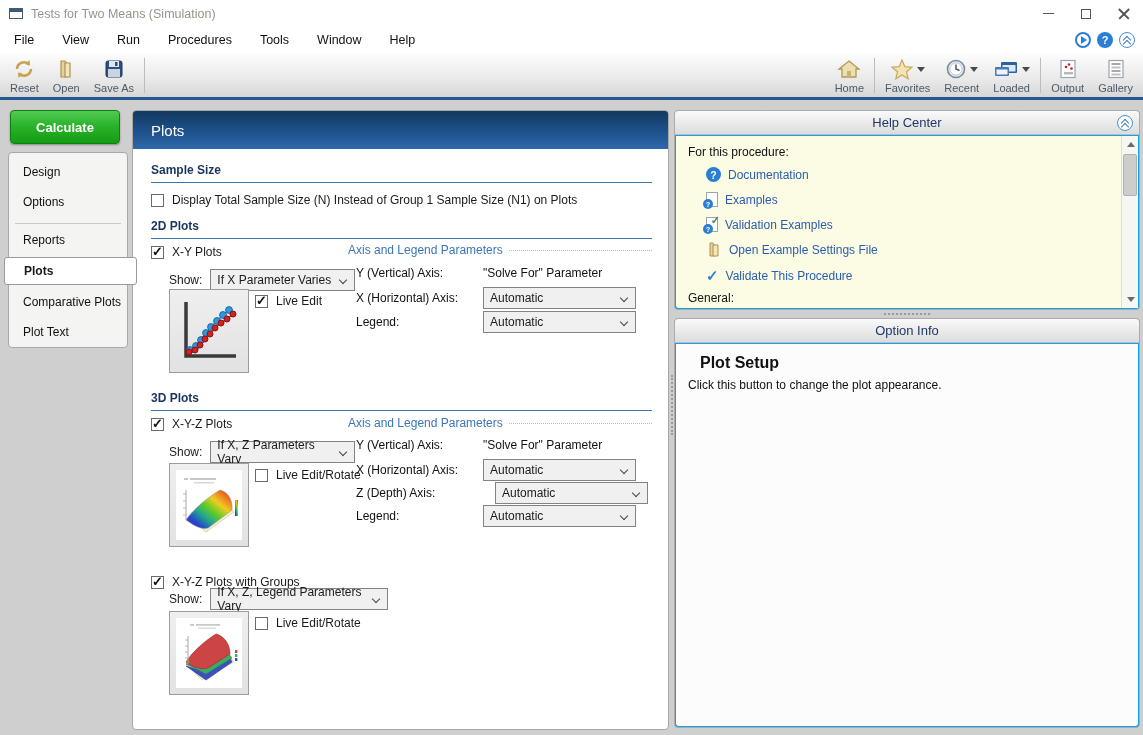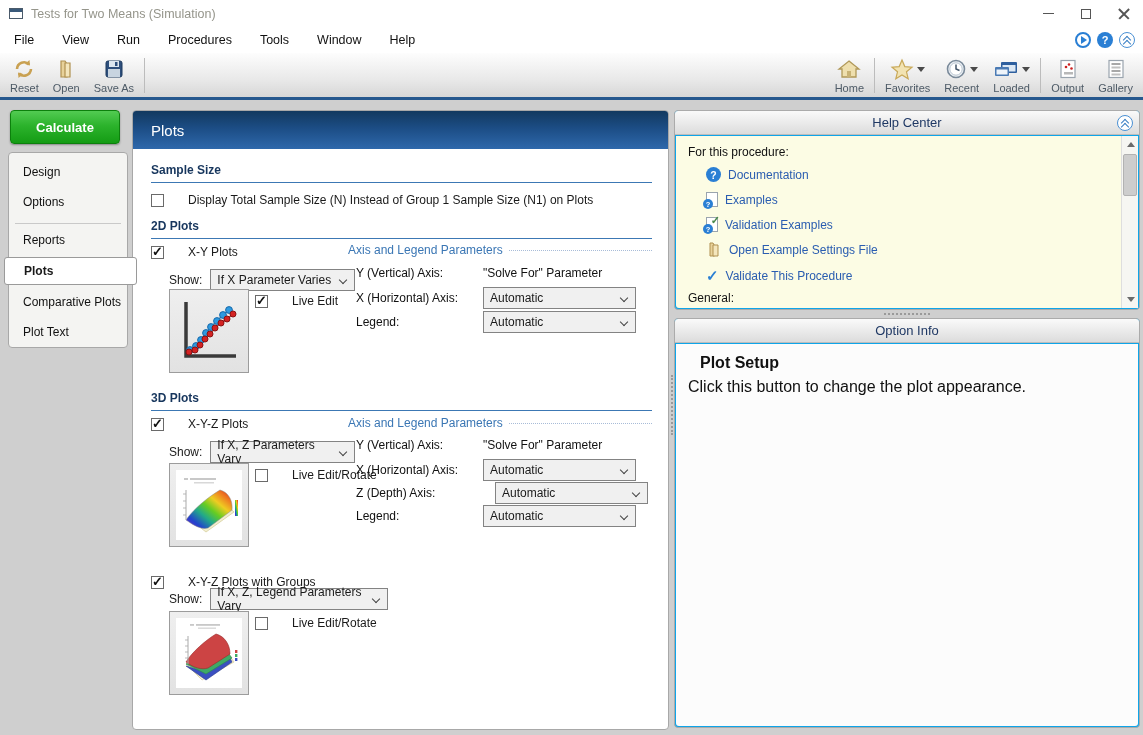--- a/index.html
+++ b/index.html
@@ -46,21 +46,21 @@
   .calc-btn { position:absolute; left:10px; top:110px; width:110px; height:34px; background:linear-gradient(#52cb52,#2cb32c 45%,#149c14); border:1px solid #0c800c; border-radius:4px; color:#fff; font-weight:bold; font-size:13px; display:flex; align-items:center; justify-content:center; box-shadow:0 1px 2px rgba(0,0,0,.35); cursor:pointer; }
   .tabpanel { position:absolute; left:8px; top:152px; width:120px; height:196px; background:#f4f4f2; border:1px solid #a8a8a8; border-radius:4px; }
   .tab { position:absolute; left:0; width:100%; padding-left:14px; font-size:12px; color:#111; cursor:pointer; }
   .tab-div { position:absolute; left:6px; right:6px; top:70px; border-top:1px solid #c9c9c9; }
   .tab-selected { position:absolute; left:-5px; width:133px; top:104px; height:28px; background:#ffffff; border:1px solid #9a9a9a; border-radius:3px; display:flex; align-items:center; padding-left:19px; font-weight:bold; font-size:12px; z-index:3; cursor:pointer; }
 
   
   .mainpanel { position:absolute; left:132px; top:110px; width:537px; height:620px; background:#ffffff; border:1px solid #a8a8a8; border-radius:4px; z-index:2; }
   .main-header { position:absolute; left:0; top:0; width:100%; height:38px; background:linear-gradient(180deg,#12395f 0%,#1c4d85 45%,#2e68ab 100%); border-radius:3px 3px 0 0; color:#fff; font-size:15px; display:flex; align-items:center; padding-left:18px; }
   .sect-h { position:absolute; left:18px; width:501px; font-weight:bold; color:#17365d; font-size:12px; border-bottom:1px solid #3c78b4; padding-bottom:5px; }
-  .cbrow { position:absolute; display:flex; align-items:center; gap:24px; }
+  .cbrow { position:absolute; display:flex; align-items:center; gap:8px; }
   .cb { width:13px; height:13px; border:1px solid #6a6a6a; background:#fff; position:relative; flex:none; cursor:pointer; }
   .cb.checked::after { content:"✓"; position:absolute; left:0px; top:-3px; font-size:13px; font-weight:bold; color:#111; }
   .sel { background:#f0f0f0; border:1px solid #838383; height:22px; display:flex; align-items:center; padding:0 22px 0 6px; font-size:12px; position:relative; cursor:pointer; }
   .sel .chev { position:absolute; right:8px; top:7px; width:6px; height:6px; border-right:1.4px solid #444; border-bottom:1.4px solid #444; transform:rotate(45deg); }
   .showrow { position:absolute; display:flex; align-items:center; gap:8px; }
   .thumb { position:absolute; width:80px; height:84px; background:linear-gradient(#efefef,#e2e2e2); border:1px solid #9c9c9c; display:flex; align-items:center; justify-content:center; cursor:pointer; }
   .sub-h { position:absolute; display:flex; align-items:center; color:#3a76b4; font-size:12px; }
   .sub-h .dots { flex:1; border-top:1px dotted #a8bcd8; margin-left:6px; height:0; }
   .frow { position:absolute; display:flex; align-items:center; }
   .flabel { width:127px; font-size:12px; color:#111; }
@@ -83,21 +83,21 @@
   .sb-up { top:0; } .sb-down { bottom:0; }
   .tri-up { width:0; height:0; border-left:4px solid transparent; border-right:4px solid transparent; border-bottom:5px solid #6a6a6a; }
   .tri-down { width:0; height:0; border-left:4px solid transparent; border-right:4px solid transparent; border-top:5px solid #6a6a6a; }
   .sb-thumb { position:absolute; left:1px; top:18px; width:14px; height:42px; background:#cdcdcd; border:1px solid #b2b2b2; border-radius:2px; cursor:pointer; }
   .splitter-h { position:absolute; left:674px; top:310px; width:466px; height:8px; display:flex; align-items:center; justify-content:center; cursor:row-resize; }
   .splitter-h .dots-h { width:46px; border-top:2px dotted #9a9a9a; }
   .splitter-v { position:absolute; left:669px; top:360px; width:5px; height:90px; display:flex; align-items:center; justify-content:center; cursor:col-resize; }
   .splitter-v .dots-v { height:60px; border-left:2px dotted #9a9a9a; }
   .oi-body { position:absolute; left:1px; top:25px; right:1px; bottom:1px; background:#fcfcfc; border-radius:0 0 3px 3px; }
   .oi-head { position:absolute; left:24px; top:10px; font-weight:bold; font-size:16px; color:#111; }
-  .oi-text { position:absolute; left:12px; top:34px; font-size:16px; color:#111; }
+  .oi-text { position:absolute; left:12px; top:34px; font-size:12px; color:#111; }
 </style>
 </head>
 <body>
 
 <div class="app">
 
   <div class="titlebar">
     <span class="win-glyph"></span>
     <span class="win-title">Tests for Two Means (Simulation)</span>
     <div class="win-controls">

